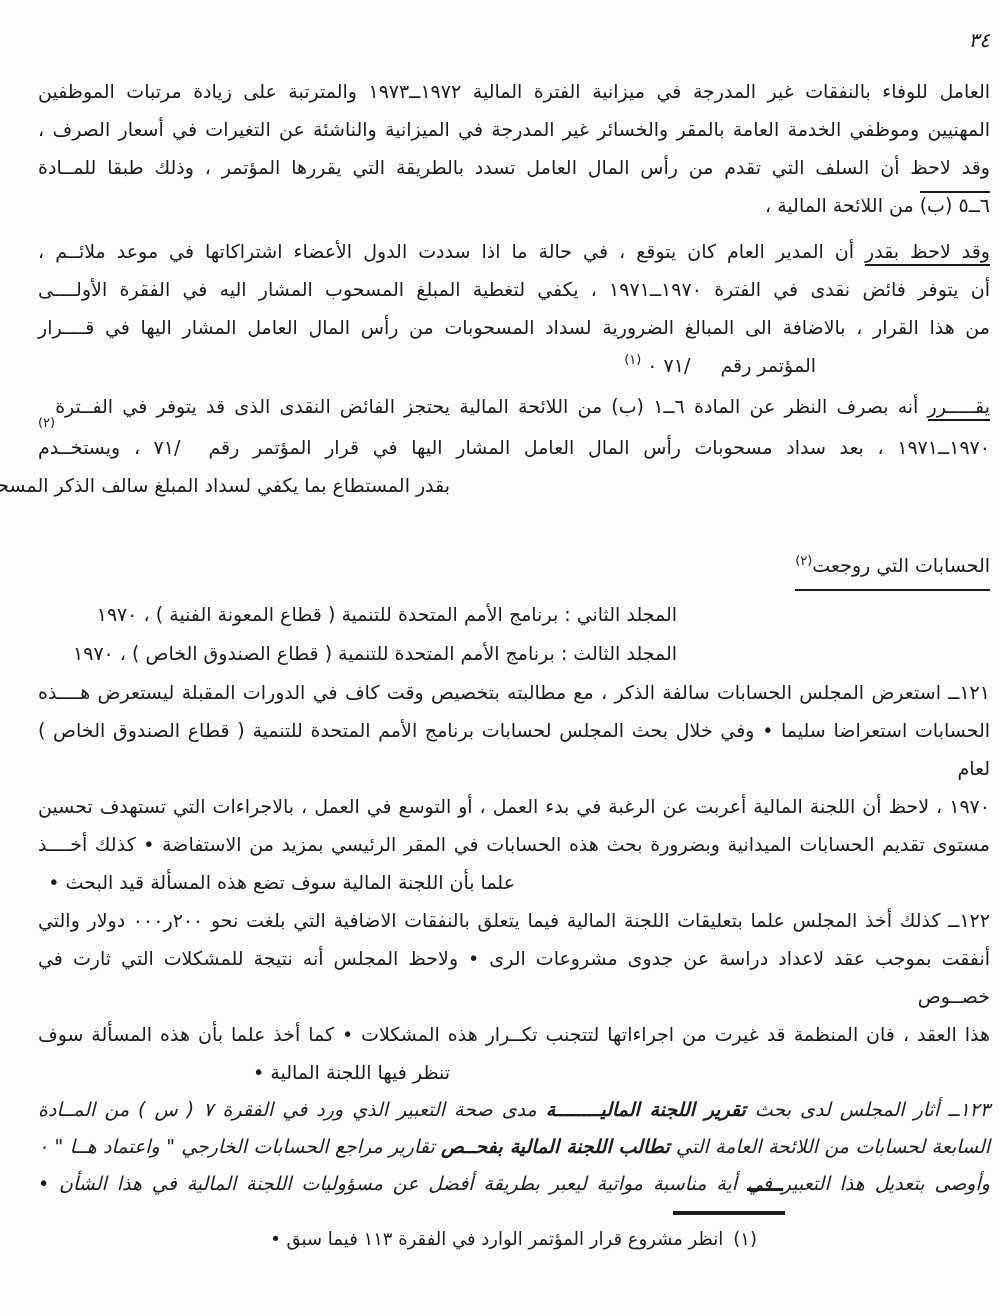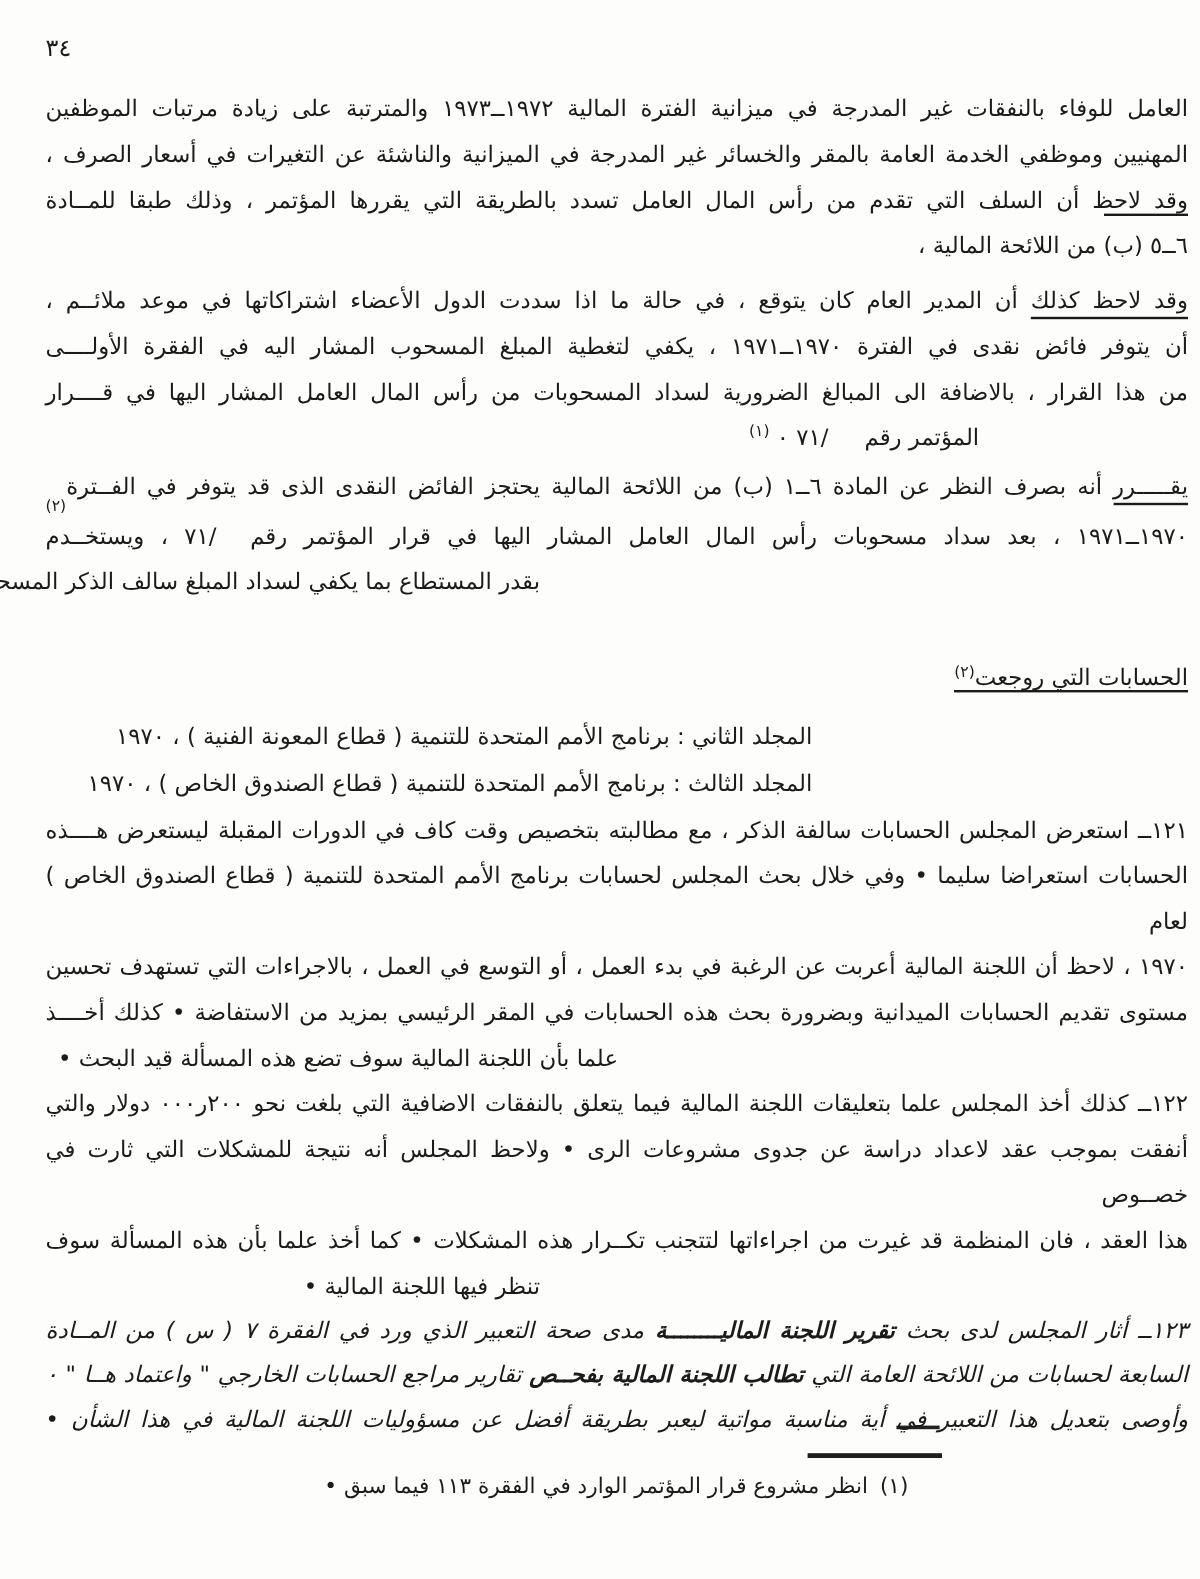--- a/index.html
+++ b/index.html
@@ -8,33 +8,33 @@
     position:relative;
     width:1000px; height:1316px;
     box-sizing:border-box;
     background:#fdfdfb;
     color:#1b1b1b;
     direction:rtl;
     font-family:"DejaVu Sans", sans-serif;
     padding:26px 10px 0 38px;
     overflow:hidden;
   }
-  .pagenum-top { text-align:left; font-size:20px; line-height:28px; letter-spacing:2px; }
+  .pagenum-top { text-align:right; font-size:20px; line-height:28px; letter-spacing:2px;font-style:italic; }
   .line { font-size:19px; line-height:38px; text-align:right; white-space:nowrap; }
   .full { white-space:normal; text-align:justify; text-align-last:justify; }
   .vol  { font-size:19px; line-height:39px; text-align:right; white-space:nowrap; }
   .lead-u { border-bottom:2.5px solid #1b1b1b; padding-bottom:2px; }
-  .overline-ref { border-top:2.5px solid #1b1b1b; padding-top:14px; }
+  .overline-ref { border-top:2.5px solid #1b1b1b; padding-top:1px; }
   .supref { font-size:13px; position:relative; top:-8px; }
   .subref { font-size:13px; position:relative; top:14px; }
   .headref { font-size:13px; position:relative; top:-7px; }
   .gap30 { display:inline-block; width:30px; }
   .gap28 { display:inline-block; width:28px; }
   .heading-wrap { margin-top:46px; }
-  .heading-text { font-size:19px; line-height:30px; border-bottom:2.5px solid #1b1b1b; padding-bottom:6px; }
+  .heading-text { font-size:19px; line-height:30px; border-bottom:2.5px solid #1b1b1b; padding-bottom:20px; }
   .bold { font-weight:bold; }
   .mark-short { height:3px; width:36px; background:#222; margin:-14px 207px 0 0; }
   .fn-rule { height:4px; width:112px; background:#1d1d1d; margin:20px 205px 0 0; }
   .fn-line { font-size:18px; line-height:31px; text-align:right; white-space:nowrap; margin-right:233px; }
   .fn-gap { display:inline-block; width:10px; }
   .mt8  { margin-top:8px; }
   .mt18 { margin-top:18px; }
   .mt22 { margin-top:12px; }
   .p123line { line-height:37px;font-style:italic; }
 </style>
@@ -46,21 +46,21 @@
   <div class="pagenum-top">٣٤</div>
 
   <div class="mt18">
     <div class="line full">العامل للوفاء بالنفقات غير المدرجة في ميزانية الفترة المالية ١٩٧٢ــ١٩٧٣ والمترتبة على زيادة مرتبات الموظفين</div>
     <div class="line full">المهنيين وموظفي الخدمة العامة بالمقر والخسائر غير المدرجة في الميزانية والناشئة عن التغيرات في أسعار الصرف ،</div>
     <div class="line full">وقد لاحظ أن السلف التي تقدم من رأس المال العامل تسدد بالطريقة التي يقررها المؤتمر ، وذلك طبقا للمــادة</div>
     <div class="line"><span class="overline-ref">٦ــ٥ (ب)</span><span> من اللائحة المالية ،</span></div>
   </div>
 
   <div class="mt8">
-    <div class="line full"><span class="lead-u">وقد لاحظ كذلك</span><span> أن المدير العام كان يتوقع ، في حالة ما اذا سددت الدول الأعضاء اشتراكاتها في موعد ملائــم ،</span></div>
+    <div class="line full"><span class="lead-u">وقد لاحظ بقدر</span><span> أن المدير العام كان يتوقع ، في حالة ما اذا سددت الدول الأعضاء اشتراكاتها في موعد ملائــم ،</span></div>
     <div class="line full">أن يتوفر فائض نقدى في الفترة ١٩٧٠ــ١٩٧١ ، يكفي لتغطية المبلغ المسحوب المشار اليه في الفقرة الأولــــى</div>
     <div class="line full">من هذا القرار ، بالاضافة الى المبالغ الضرورية لسداد المسحوبات من رأس المال العامل المشار اليها في قــــرار</div>
     <div class="line" style="margin-right:174px;"><span>المؤتمر رقم</span><span class="gap30"></span><span>/٧١ ٠</span> <span class="supref">(١)</span></div>
   </div>
 
   <div>
     <div class="line full"><span class="lead-u">يقـــــرر</span><span> أنه بصرف النظر عن المادة ٦ــ١ (ب) من اللائحة المالية يحتجز الفائض النقدى الذى قد يتوفر في الفــترة</span><span class="subref">(٢)</span></div>
     <div class="line full"><span>١٩٧٠ــ١٩٧١ ، بعد سداد مسحوبات رأس المال العامل المشار اليها في قرار المؤتمر رقم</span><span class="gap28"></span><span>/٧١ ، ويستخــدم</span></div>
     <div class="line" style="margin-right:540px;">بقدر المستطاع بما يكفي لسداد المبلغ سالف الذكر المسحوب من رأس المال العامل ٠</div>
   </div>

